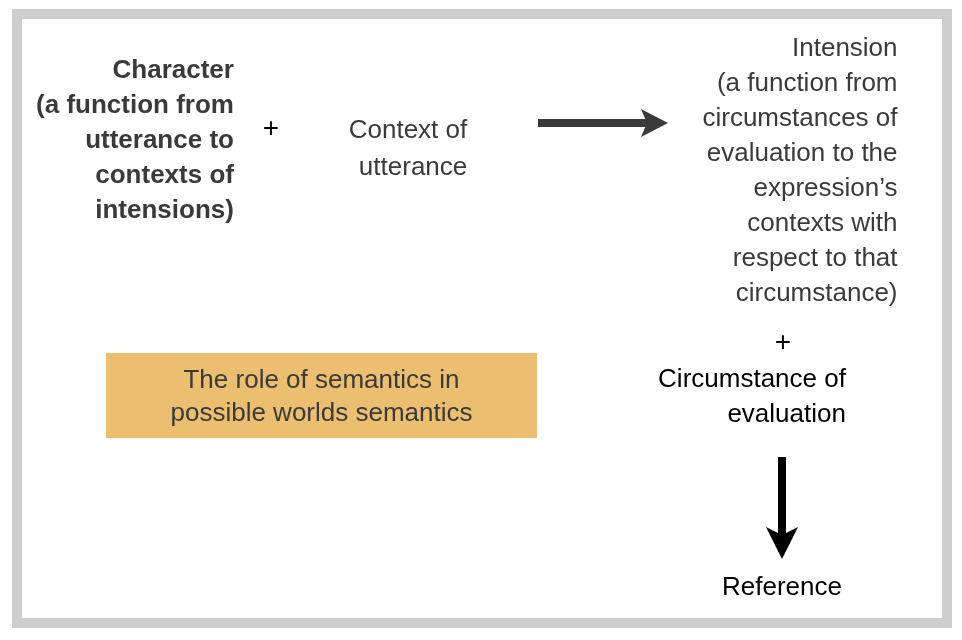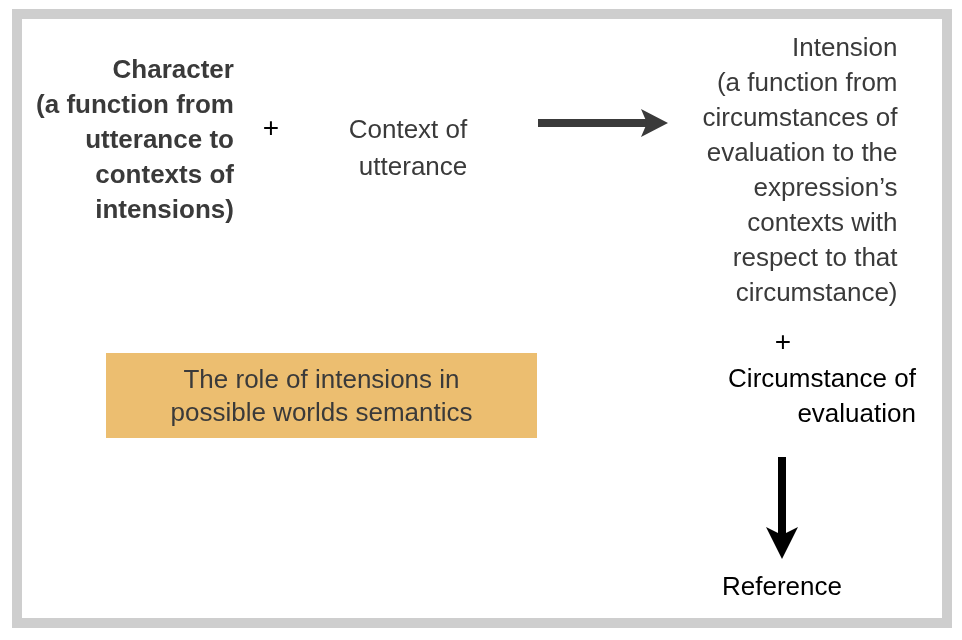--- a/index.html
+++ b/index.html
@@ -38,21 +38,21 @@
   .plus {
     position: absolute;
     transform: translate(-50%, -50%);
     font-size: 28px;
     line-height: 28px;
     color: #000000;
   }
   .char-block   { left: 135px; top: 52px; font-weight: bold; }
   .context-block{ left: 408px; top: 111px; line-height: 37px; }
   .intension-block { left: 800px; top: 30px; }
-  .circ-block   { left: 822px; top: 361px; }
+  .circ-block   { left: 752px; top: 361px; }
   .reference-label { left: 782px; top: 568px; line-height: 36px; }
   .plus-left  { left: 271px; top: 128px; }
   .plus-right { left: 783px; top: 342px; }
   .arrow-right-svg { position: absolute; left: 538px; top: 107px; }
   .arrow-down-svg  { position: absolute; left: 765px; top: 457px; }
   .highlight-box {
     position: absolute;
     left: 106px;
     top: 353px;
     width: 431px;
@@ -111,15 +111,15 @@
 </div>
 
 <svg class="arrow-down-svg" width="34" height="102" viewBox="0 0 34 102">
   <rect x="13" y="0" width="8" height="78" fill="#000000"></rect>
   <polygon points="1,70 17,102 33,70 17,78" fill="#000000"></polygon>
 </svg>
 
 <div class="txt reference-label black">Reference</div>
 
 <div class="highlight-box">
-  <div>The role of intensions in</div>
+  <div>The role of semantics in</div>
   <div>possible worlds semantics</div>
 </div>
 
 </body></html>

